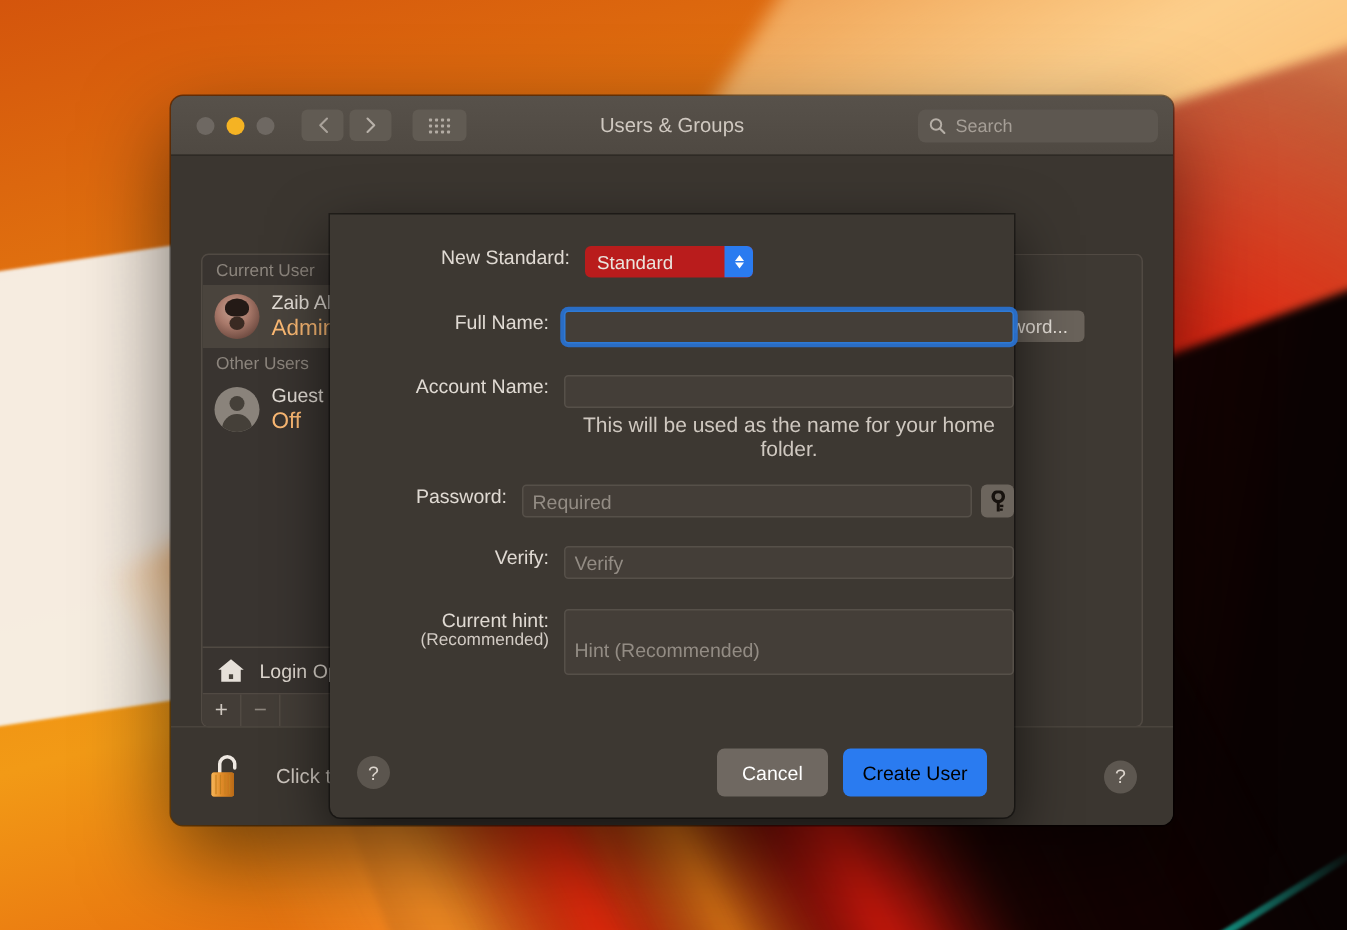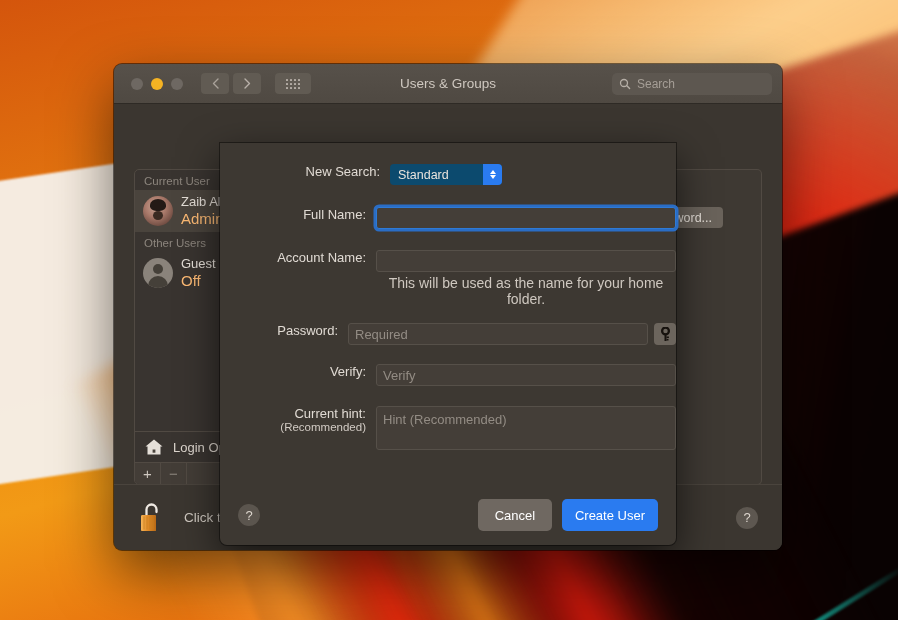--- a/index.html
+++ b/index.html
@@ -291,21 +291,21 @@
     color: #e0dad3;
     white-space: nowrap;
   }
   .flabel .sub { display: block; font-size: 11.5px; color: #d2cbc4; }
   .fctl { flex: 1; }
 
   .popup {
     display: inline-flex; align-items: stretch;
     height: 21px; width: 112px;
     border-radius: 4px;
-    background: #0c4a6e;
+    background: #b91c1c;
     overflow: hidden;
   }
   .popup-label {
     flex: 1; display: flex; align-items: center;
     padding-left: 8px;
     font-size: 12.5px; color: #eae4dd;
   }
   .popup-arrows {
     width: 19px; background: #2a7bf0;
     display: flex; flex-direction: column;
@@ -325,21 +325,21 @@
     font-family: "Liberation Sans", sans-serif;
     font-size: 13px; color: #e6e0d9;
     padding: 0 6px;
     outline: none;
   }
   .tfield::placeholder { color: #938c84; }
   .tfield.focused {
     border: 1px solid #2e7ad6;
     box-shadow: 0 0 0 2.5px rgba(41,112,205,0.95);
   }
-  .tfield.tall { height: 44px; padding-top: 5px; }
+  .tfield.tall { height: 44px; padding-top: 19px; }
   textarea.tfield { resize: none; line-height: 1.3; }
   .hint-note {
     font-size: 14px; color: #cfc8c0;
     margin-top: 3px;
     width: 300px; text-align: center;
   }
   .pw-line { display: flex; align-items: center; gap: 6px; }
   .keybtn {
     width: 22px; height: 22px;
     border-radius: 4px;
@@ -361,21 +361,21 @@
   .btn {
     height: 23px; min-width: 74px;
     border-radius: 5px;
     font-family: "Liberation Sans", sans-serif;
     font-size: 13px;
     display: flex; align-items: center; justify-content: center;
     padding: 16px 13px;
     border: none;
   }
   .btn.gray { background: #6f6861; color: #ffffff; }
-  .btn.blue { background: #2a7bf0; color: #ffffff; }
+  .btn.blue { background: #2a7bf0; color: #000000; }
 </style>
 </head>
 <body>
 
 <div id="desktop">
   <div class="wp-layer wp-streak-top"></div>
   <div class="wp-layer wp-cream"></div>
   <div class="wp-layer wp-red"></div>
   <div class="wp-layer wp-dark"></div>
   <div class="wp-ribbon wp-r1"></div>
@@ -504,21 +504,21 @@
           <line x1="12" y1="15.5" x2="12" y2="28.5" stroke="#c8801f" stroke-width="0.8"></line>
           <line x1="15" y1="15.5" x2="15" y2="28.5" stroke="#c8801f" stroke-width="0.8"></line>
         </svg>
         <span id="lock-text">Click the lock to prevent further changes.</span>
         <div id="help-btn-main">?</div>
       </div>
 
       <div id="sheet">
 
         <div class="frow" style="margin-top:21px;">
-          <div class="flabel">New Search:</div>
+          <div class="flabel">New Standard:</div>
           <div class="fctl">
             <div class="popup">
               <span class="popup-label">Standard</span>
               <span class="popup-arrows">
                 <i class="up"></i>
                   <i class="down"></i>
               </span>
             </div>
           </div>
         </div>

